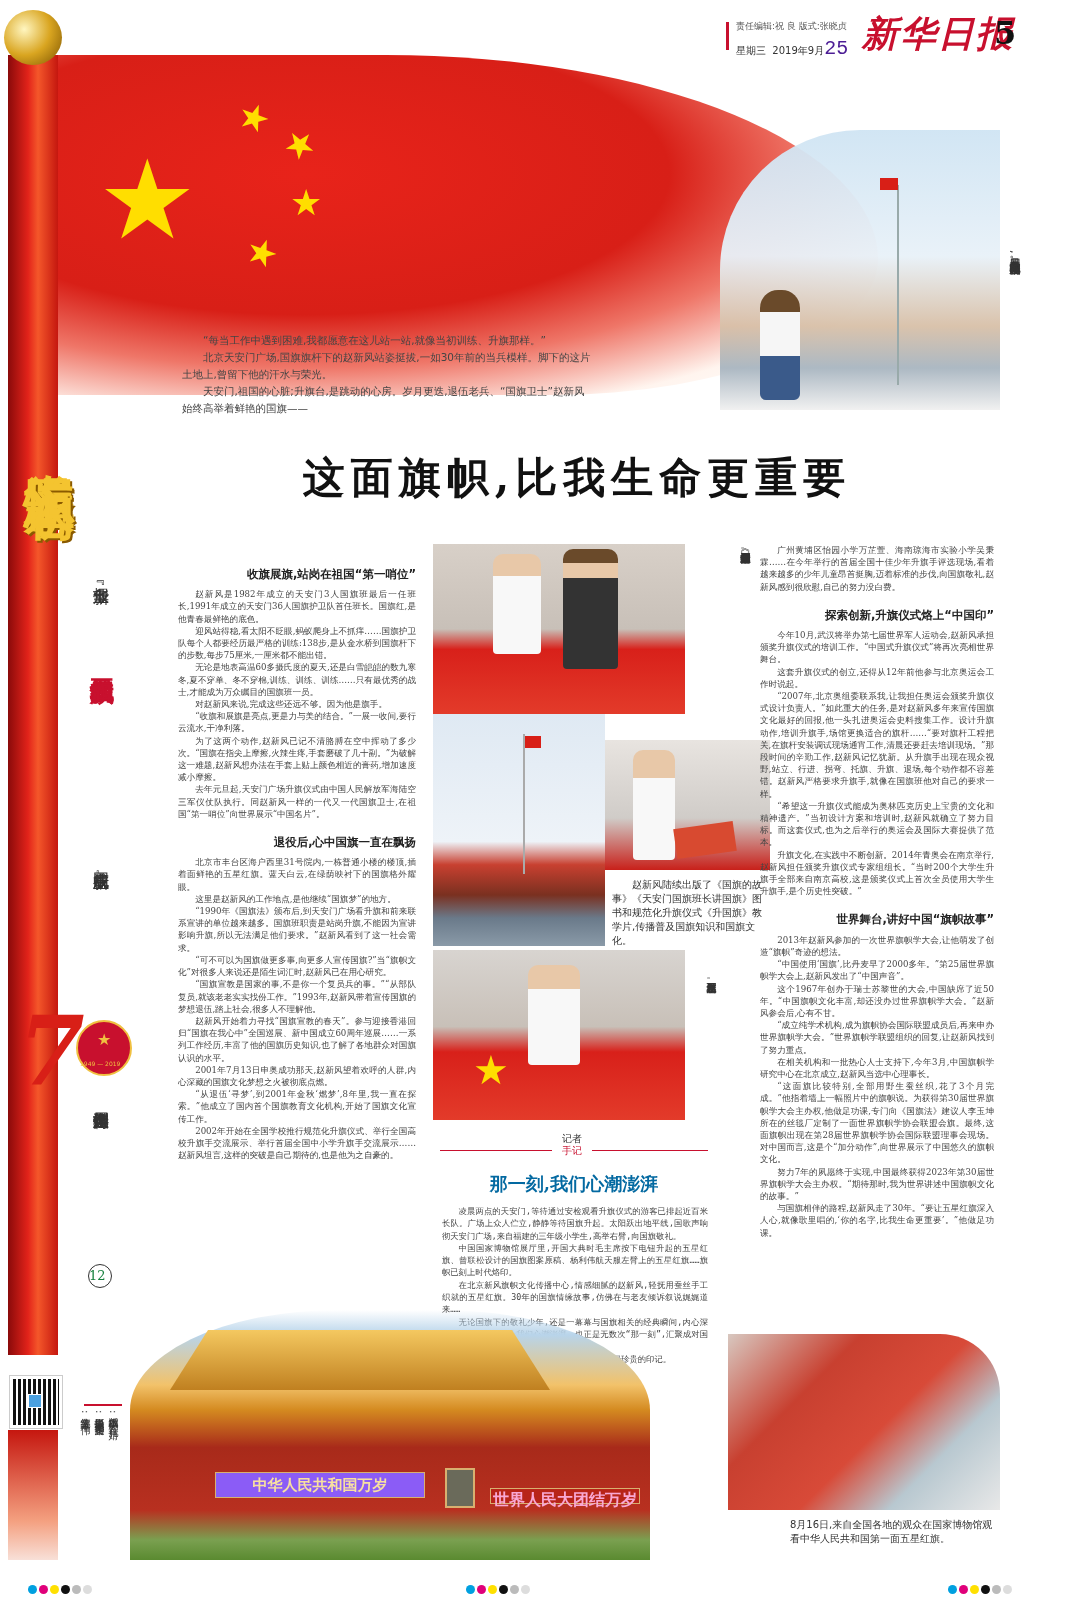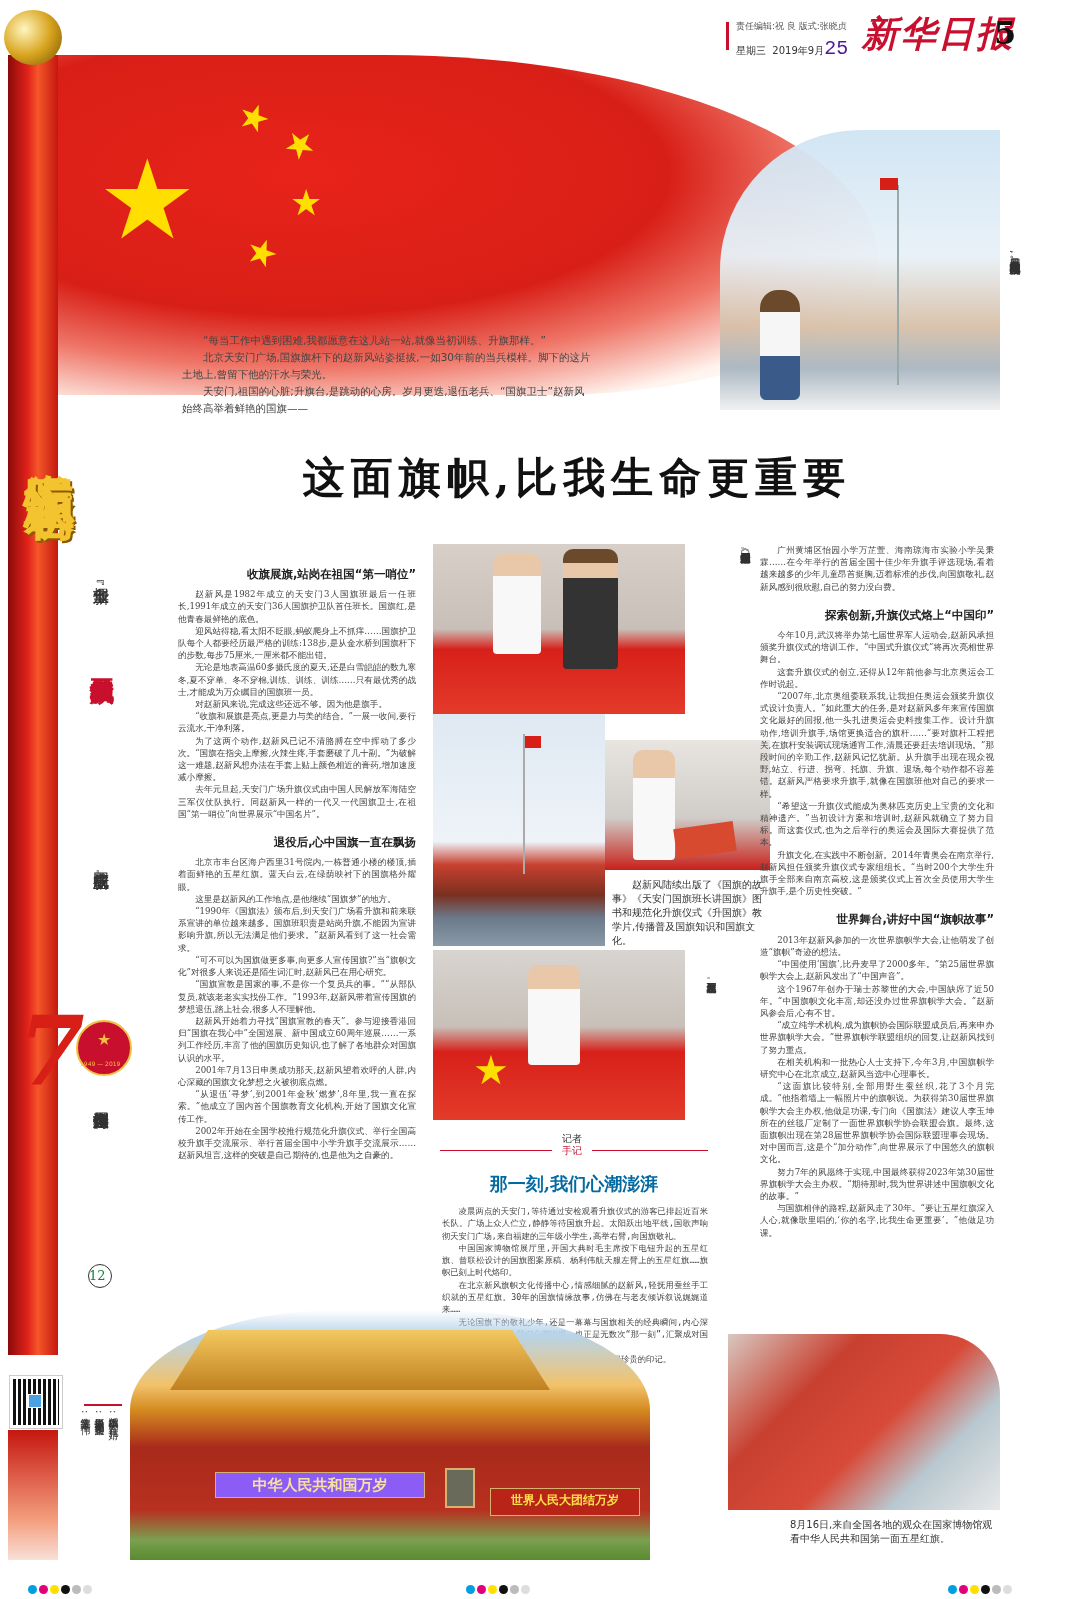--- a/index.html
+++ b/index.html
@@ -60,21 +60,21 @@
 #note-rule{left:440px;top:1150px;width:268px;height:1px;background:#c8102e}
 #note-tag{left:552px;top:1133px;width:40px;height:30px;background:#fff;text-align:center;font-size:10px;line-height:12px;color:#333;font-family:"DejaVu Sans",sans-serif}
 #note-tag .r{color:#c8102e}
 #note-head{left:440px;top:1172px;width:268px;text-align:center;font-size:18px;font-weight:bold;color:#0369a1}
 #note-body{left:442px;top:1205px;width:266px;font-size:8.3px;line-height:12.3px;color:#444;font-family:"DejaVu Sans Mono",monospace;text-align:justify}
 #note-body p{text-indent:2em}
 
 #gate{left:130px;top:1310px;width:520px;height:250px;background:linear-gradient(180deg,rgba(255,255,255,0) 0%,#b8d4ea 10%,#f2c26a 30%,#d48a20 40%,#a82a1a 55%,#b83020 80%,#7aa050 92%,#5a8a30 100%);border-radius:40% 40% 0 0}
 #gate-roof{left:170px;top:1330px;width:380px;height:60px;background:linear-gradient(180deg,#f4c860,#c08020);clip-path:polygon(10% 0,90% 0,100% 100%,0 100%)}
 #gate-sign1{left:215px;top:1472px;width:210px;height:26px;background:#8b5cf6;border:1px solid #d8b070;color:#f8e0a0;font-size:15px;text-align:center;line-height:24px;font-weight:bold;font-family:"DejaVu Sans",sans-serif}
-#gate-sign2{left:490px;top:1488px;width:150px;height:28px;background:#b82418;border:1px solid #d8b070;color:#fde047;font-size:12px;text-align:center;line-height:22px;font-weight:bold;font-family:"DejaVu Sans",sans-serif}
+#gate-sign2{left:490px;top:1488px;width:150px;height:16px;background:#b82418;border:1px solid #d8b070;color:#f9a8d4;font-size:16px;text-align:center;line-height:22px;font-weight:bold;font-family:"DejaVu Sans",sans-serif}
 #gate-portrait{left:445px;top:1468px;width:30px;height:40px;background:#6a6a5a;border:2px solid #d8b070}
 
 #ph5{left:728px;top:1334px;width:272px;height:176px;background:linear-gradient(135deg,#d8c8c0 0%,#c84030 30%,#d84a38 55%,#b8c8d0 75%,#e8e8e8 100%);border-radius:0 60px 0 0}
 #cap-ph5{left:790px;top:1518px;width:210px;font-size:10px;line-height:14px;color:#333;font-family:"DejaVu Sans",sans-serif}
 
 #qr{left:10px;top:1376px;width:52px;height:52px;background:repeating-linear-gradient(90deg,#111 0 3px,#fff 3px 5px),#fff;border:3px solid #fff;outline:1px solid #ccc}
 #qr-inner{left:28px;top:1394px;width:14px;height:14px;background:#4aa0e0;border:1px solid #fff}
 #credit-rule{left:84px;top:1404px;width:38px;height:2px;background:#c8102e}
 #credits{left:78px;top:1400px;height:150px;writing-mode:vertical-rl;font-size:10px;line-height:14px;color:#333;font-family:"DejaVu Sans",sans-serif}
 .dots{position:absolute;top:1585px;display:flex;gap:2px}

